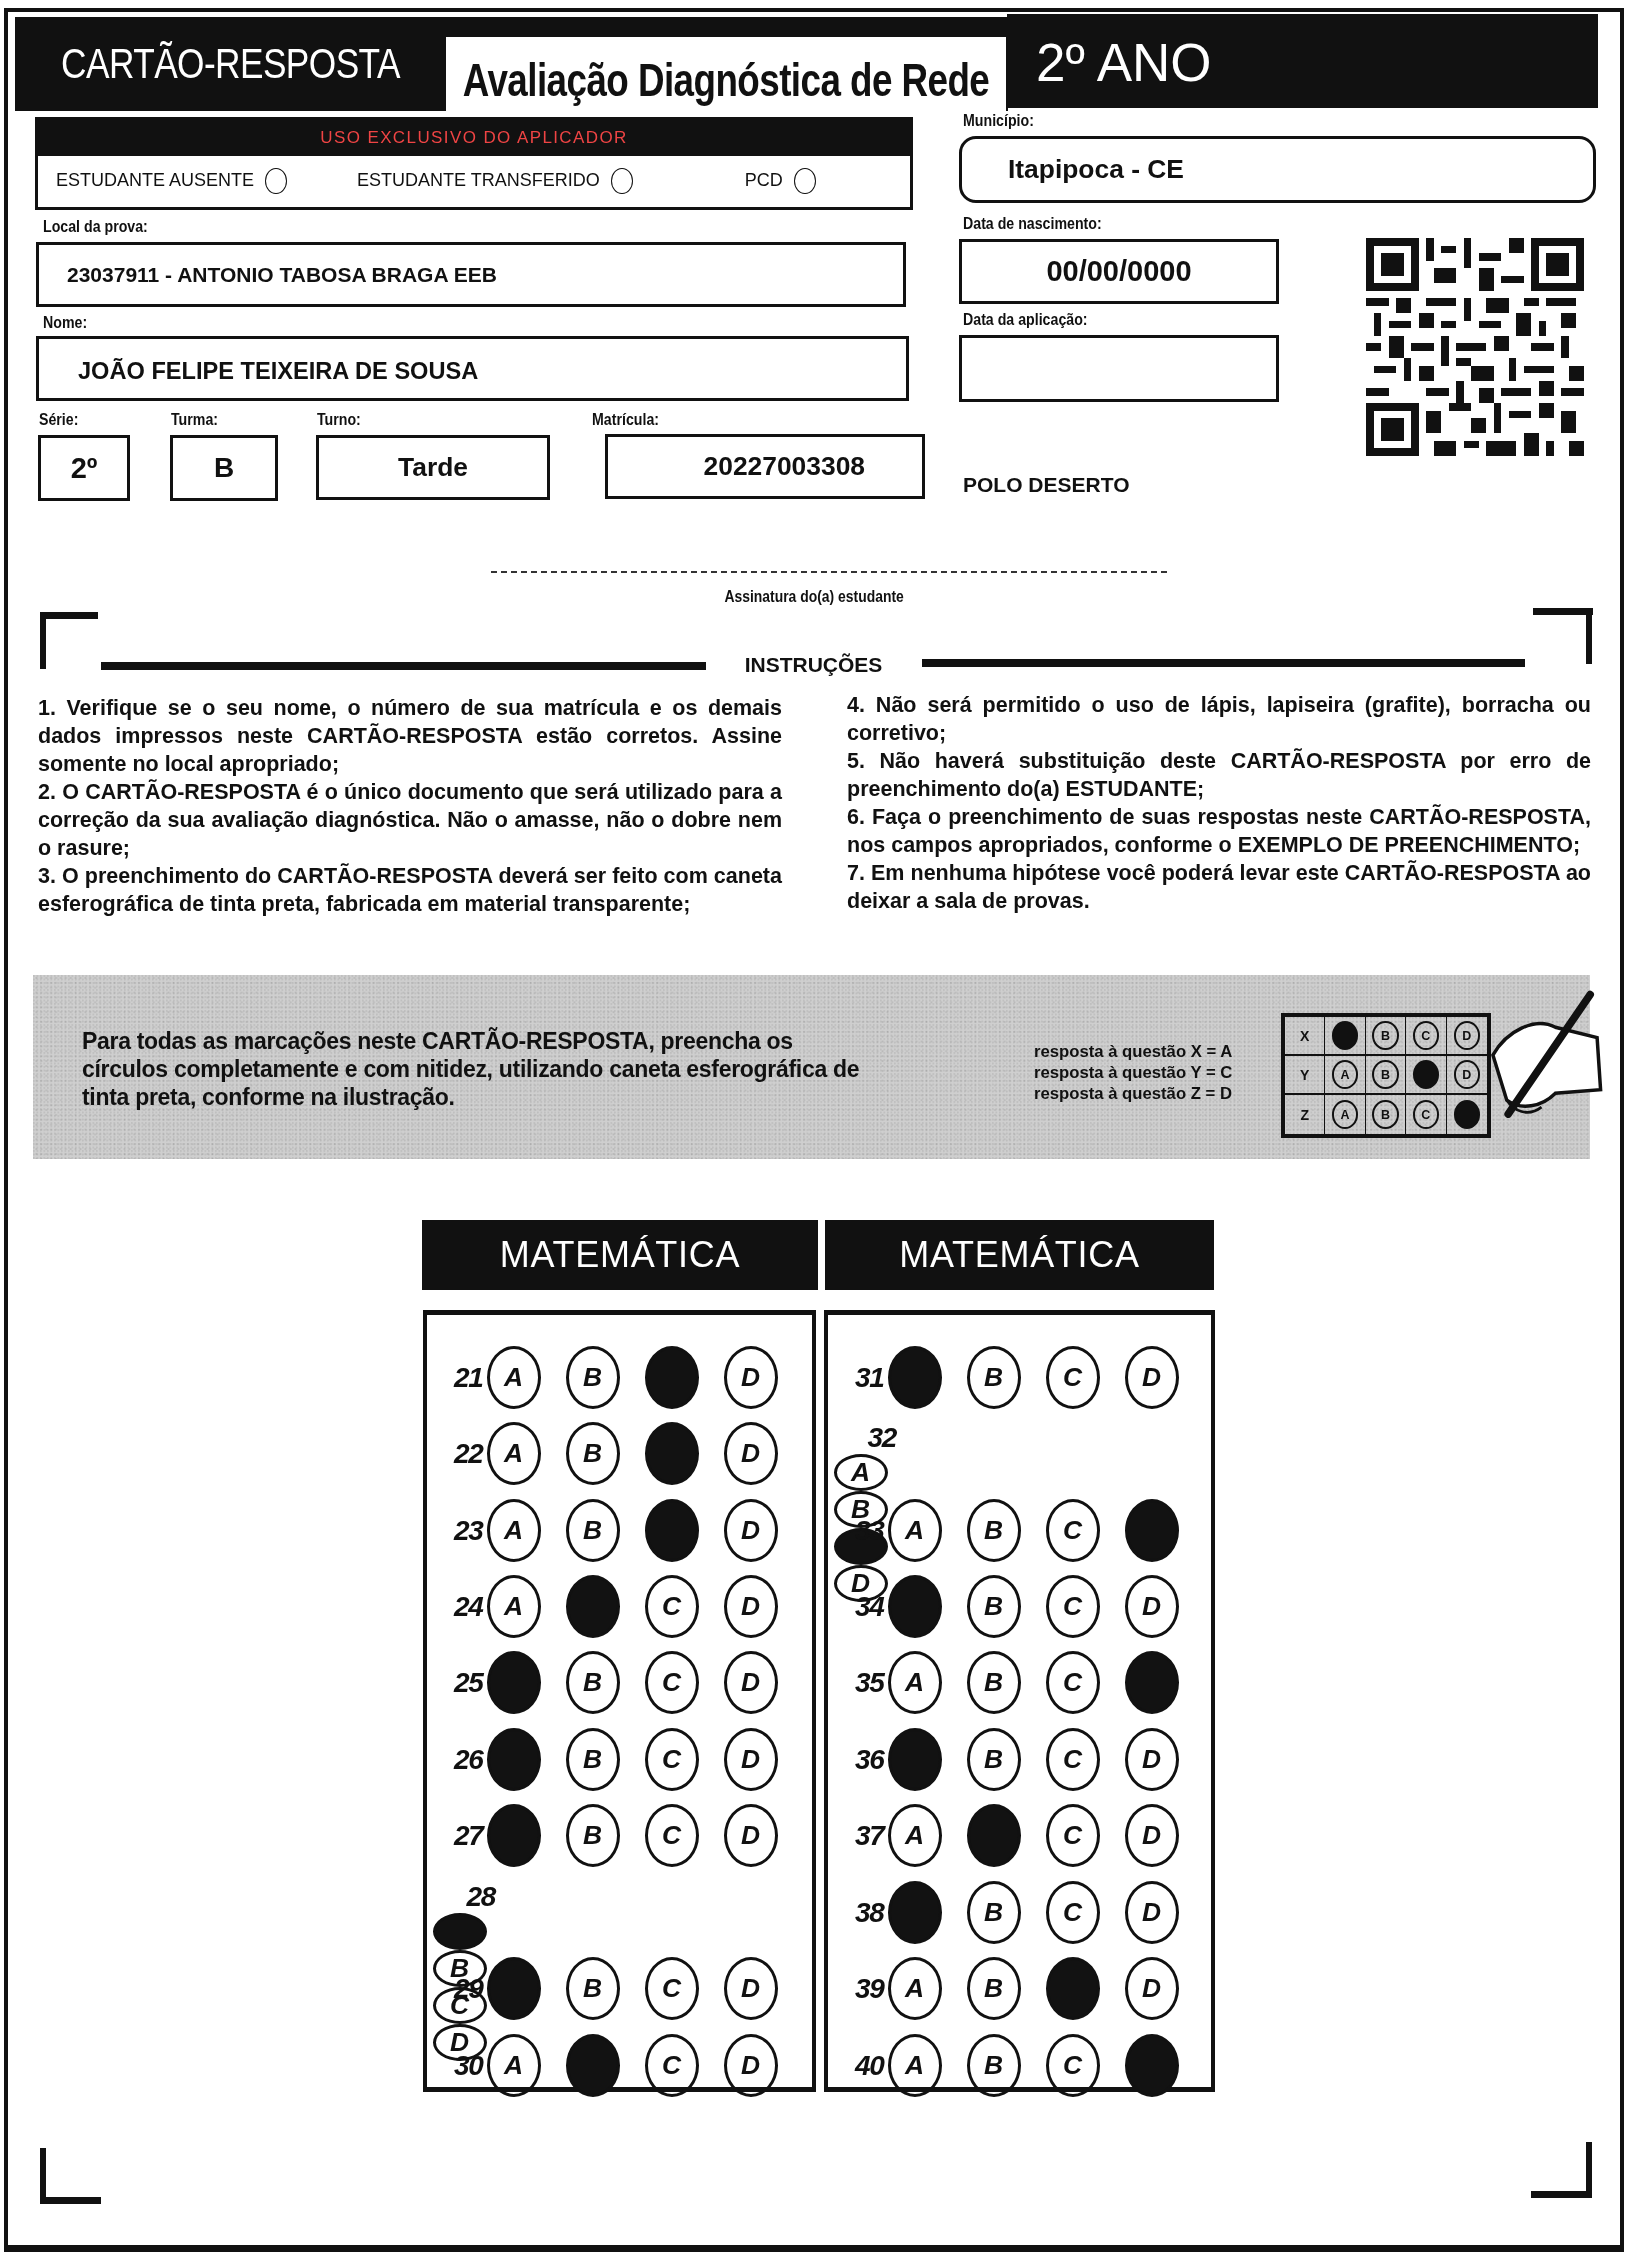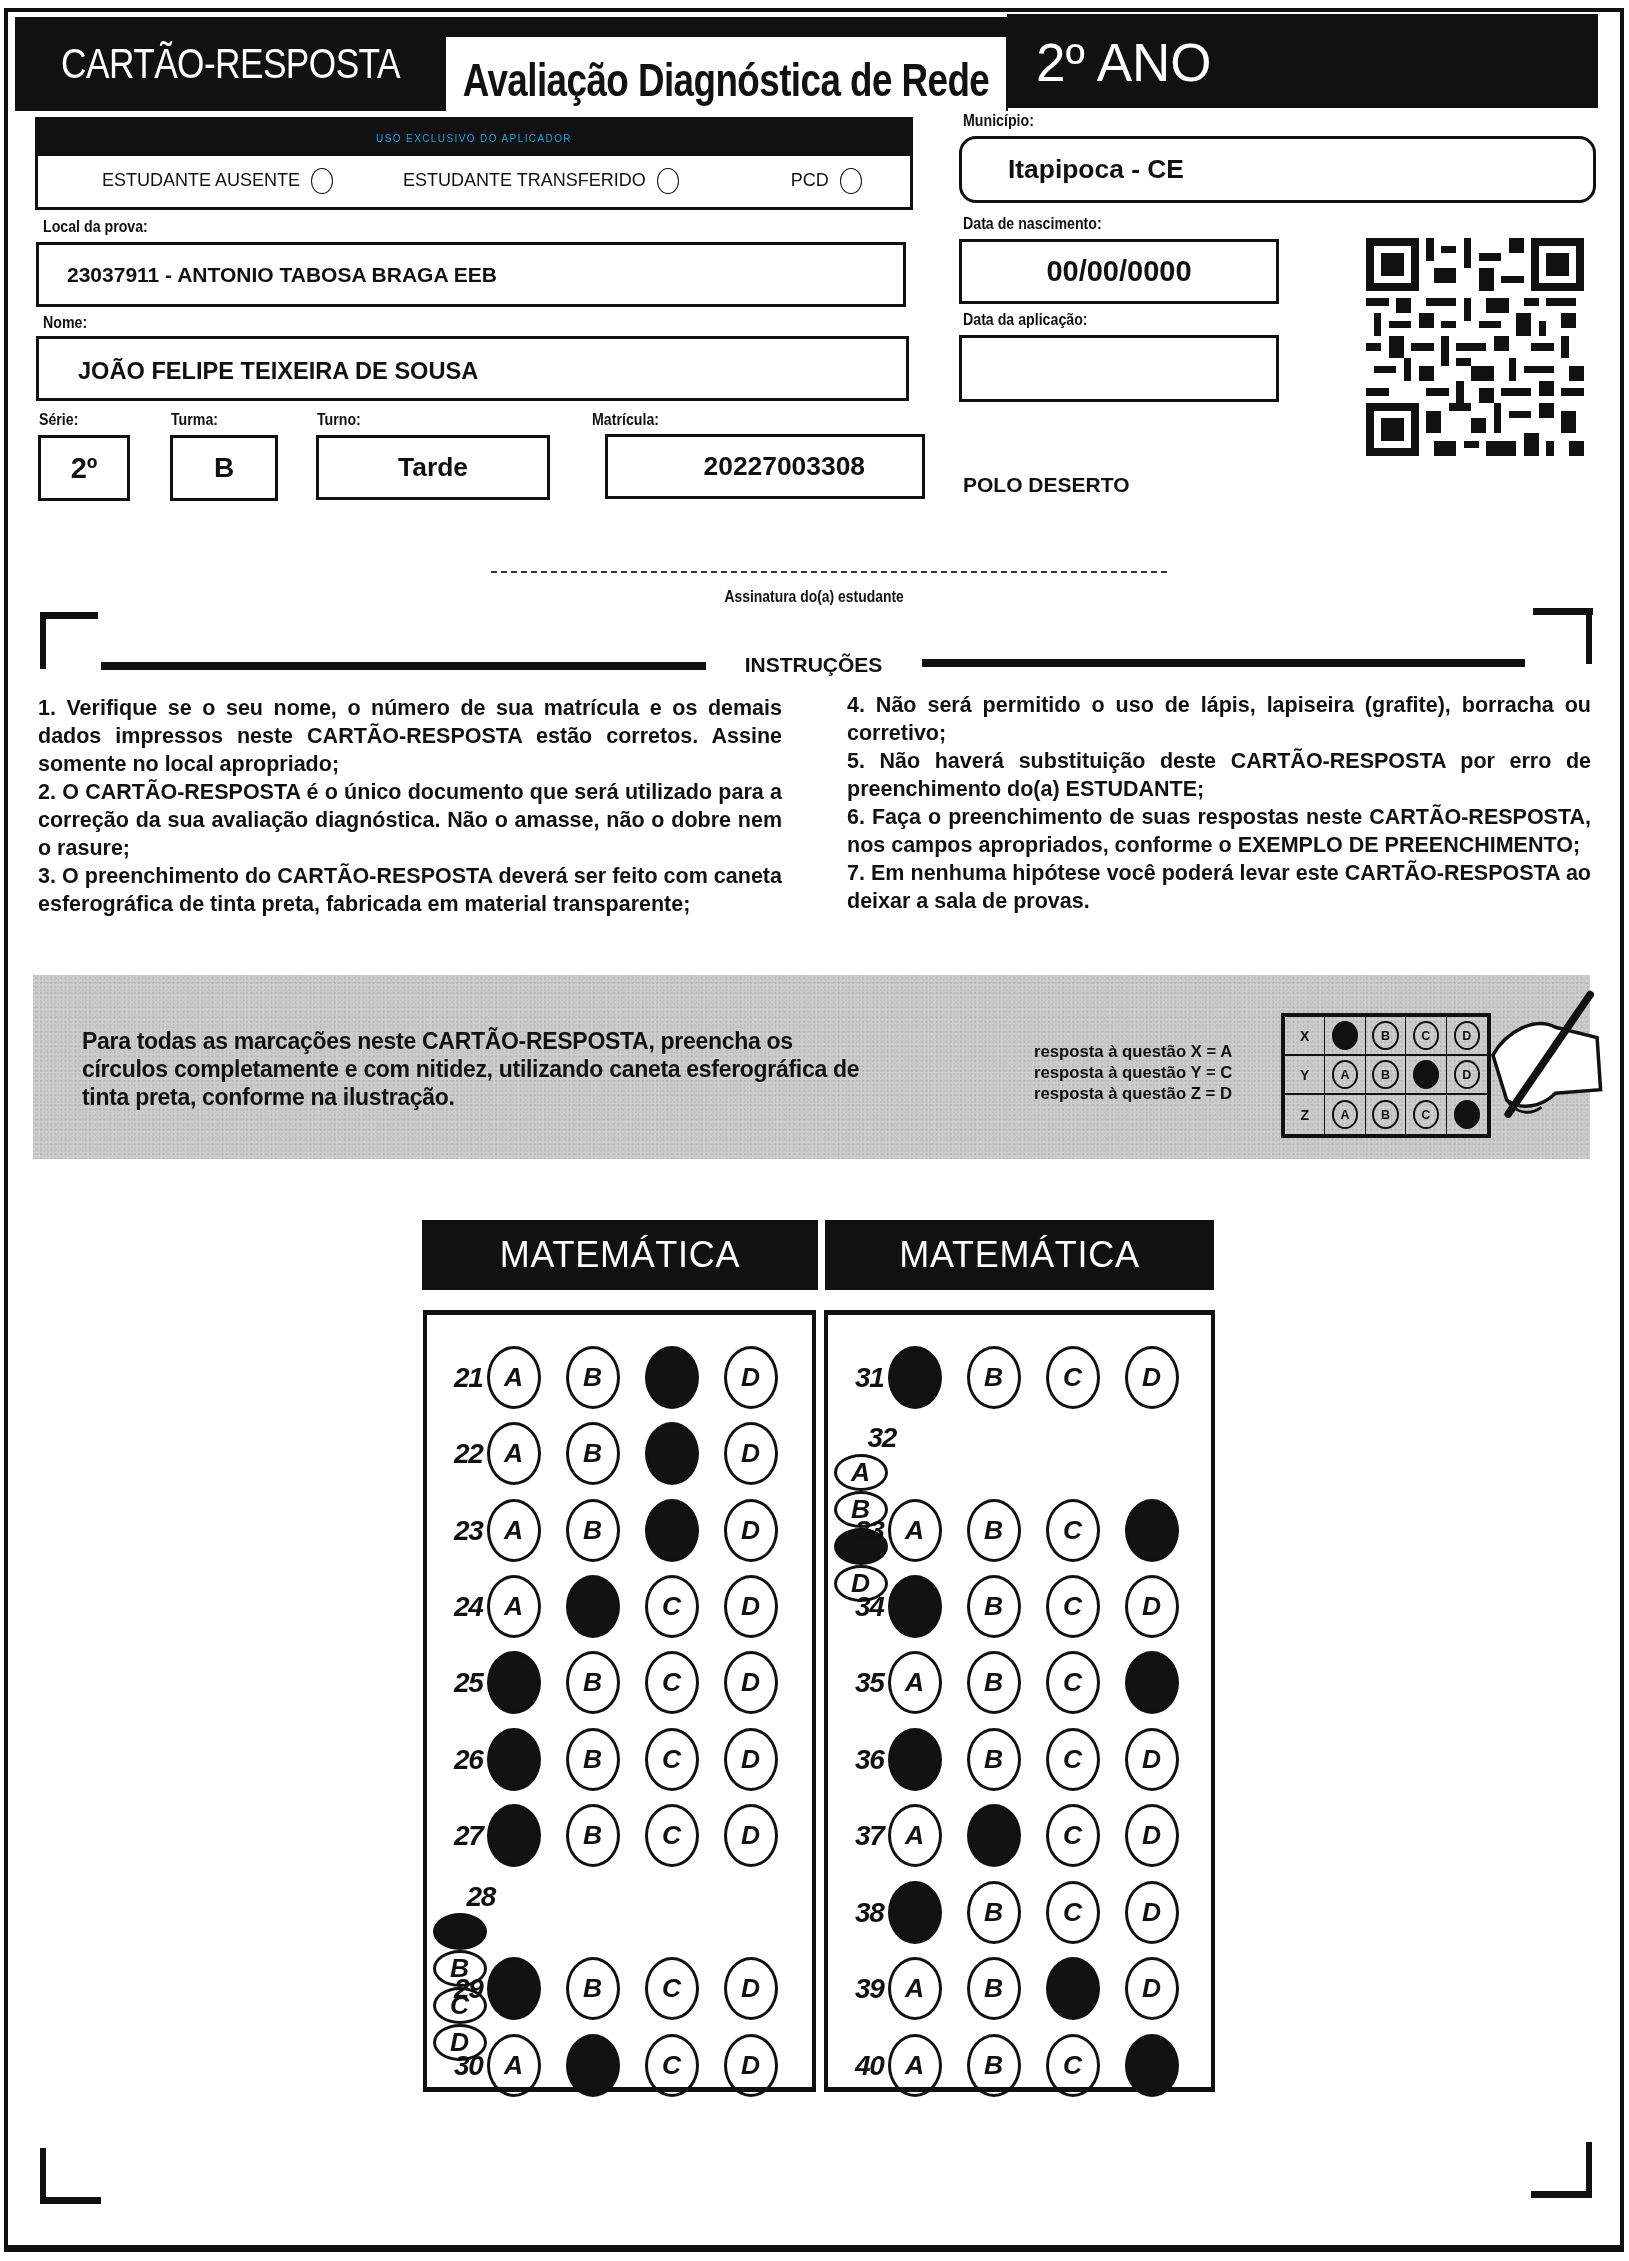--- a/index.html
+++ b/index.html
@@ -11,22 +11,22 @@
   
   .hdr-left { position: absolute; left: 15.3px; top: 16.7px; width: 993px; height: 94px; background: #111; }
   .hdr-title { position: absolute; left: 15.3px; top: 16.7px; width: 431px; height: 94px; display: flex; align-items: center; justify-content: center; color: #fff; font-size: 43px; font-family: "Liberation Sans", sans-serif; transform: scaleX(0.82); transform-origin: center; letter-spacing: -0.7px; }
   .hdr-sub { position: absolute; left: 446px; top: 37px; width: 560px; height: 86px; background: #fff; display: flex; align-items: center; justify-content: center; }
   .hdr-sub span { font-size: 46px; font-weight: bold; transform: scaleX(0.8); display: inline-block; white-space: nowrap; letter-spacing: -0.7px; }
   .hdr-right { position: absolute; left: 1007px; top: 14px; width: 591px; height: 94px; background: #111; }
   .hdr-grade { position: absolute; left: 1036px; top: 21px; height: 83px; display: flex; align-items: center; color: #fff; font-size: 53px; }
 
   
   .apl-box { position: absolute; left: 35px; top: 117px; width: 878px; height: 93px; border: 3.5px solid #111; }
-  .apl-head { height: 36px; background: #111; color: #0ea5e9; font-size: 10px; display: flex; align-items: center; justify-content: center; letter-spacing: 1.4px; transform: scaleX(1); }
-  .apl-row { height: 50px; display: flex; align-items: center; padding-left: 18px; font-size: 18px; margin-left: 46px; }
+  .apl-head { height: 36px; background: #111; color: #ef4444; font-size: 17px; display: flex; align-items: center; justify-content: center; letter-spacing: 1.4px; transform: scaleX(1); }
+  .apl-row { height: 50px; display: flex; align-items: center; padding-left: 18px; font-size: 18px; }
   .apl-item { display: flex; align-items: center; margin-right: 70px; }
   .apl-item .circ { width: 22px; height: 26.4px; border: 1.7px solid #111; border-radius: 50%; margin-left: 11px; }
   .apl-item.pcd { margin-left: 42px; margin-right: 0; }
 
   .lbl { position: absolute; font-size: 16.7px; font-weight: bold; transform: scaleX(0.85); transform-origin: left; }
   .field { position: absolute; border: 3.5px solid #111; display: flex; align-items: center; font-weight: bold; }
 
   .qr { position: absolute; left: 1366px; top: 238px; width: 218px; height: 218px; }
 
   .sig-line { position: absolute; left: 491px; top: 571px; width: 676px; border-top: 2.1px dashed #333; }

